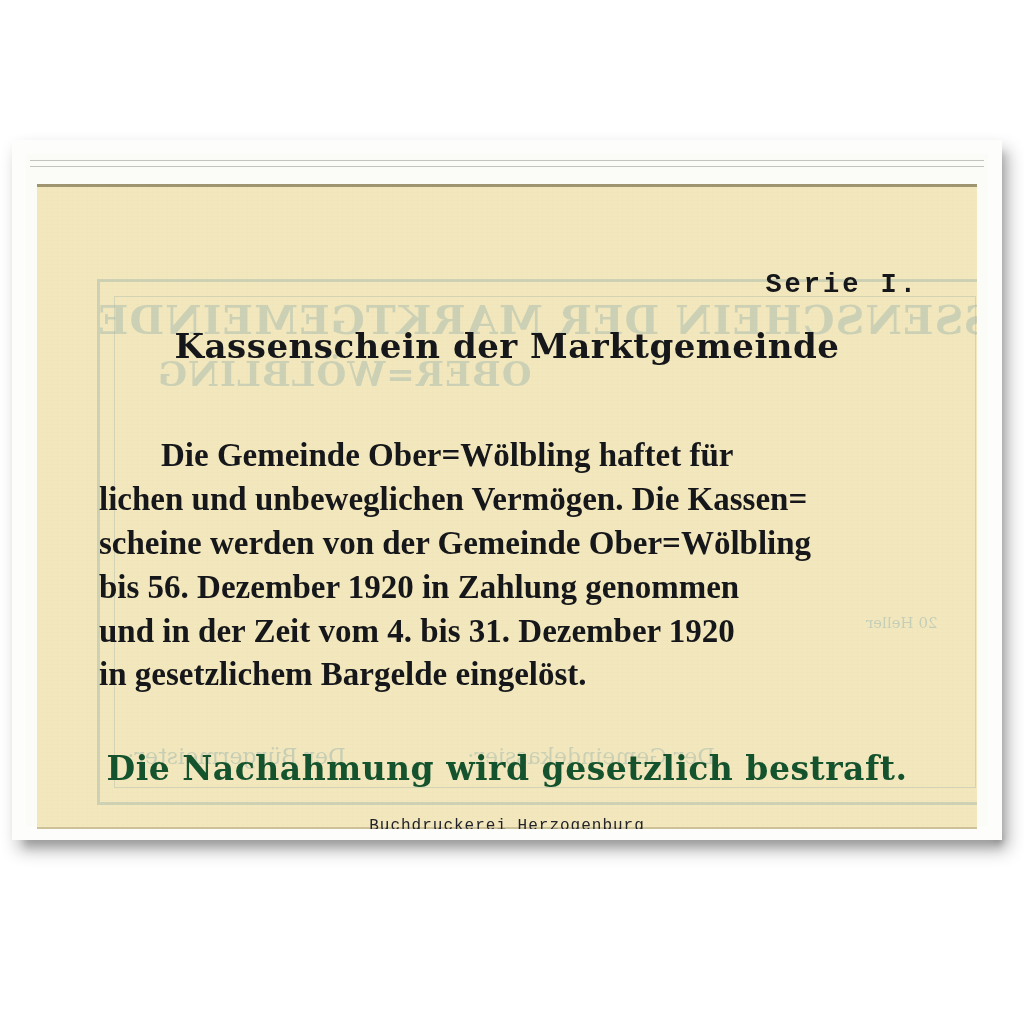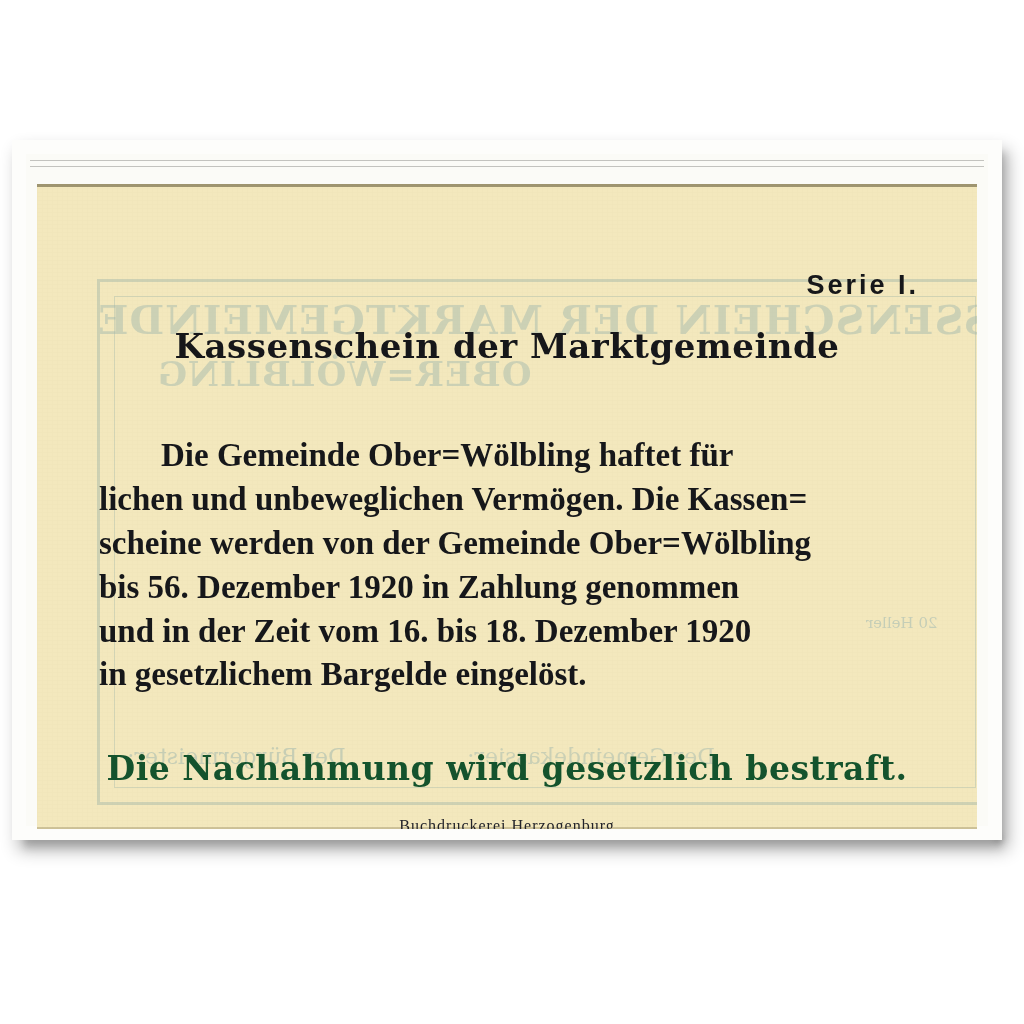--- a/index.html
+++ b/index.html
@@ -157,21 +157,21 @@
     opacity: 0.6;
     transform: scaleX(-1);
     font-family: "DejaVu Serif", serif;
     white-space: nowrap;
   }
 
   
   .print {
     position: absolute;
     color: #16171a;
-    font-family: Liberation Sans, sans-serif;
+    font-family: Liberation Mono, monospace;
     white-space: nowrap;
   }
   .serie {
     right: 58px;
     top: 86px;
     font-size: 27px;
     font-weight: bold;
     letter-spacing: 3px;
   }
   .title-block {
@@ -223,21 +223,21 @@
   }
 
   .printer {
     position: absolute;
     left: 0; right: 0;
     top: 633px;
     text-align: center;
     font-size: 16px;
     letter-spacing: 1px;
     color: #22232a;
-    font-family: Liberation Serif, serif;
+    font-family: Liberation Mono, monospace;
   }
 
   
   .drop-shadow {
     position: absolute;
     left: 24px;
     top: 836px;
     width: 978px;
     height: 16px;
     background: linear-gradient(to bottom, rgba(0,0,0,0.22), rgba(0,0,0,0));
@@ -285,21 +285,21 @@
 
       <div class="title-block">
         <div class="title-line">Kassenschein der Marktgemeinde</div>
       </div>
 
       <div class="body-block">
         <p class="body-line indent">Die Gemeinde Ober=Wölbling haftet für</p>
         <p class="body-line">lichen und unbeweglichen Vermögen. Die Kassen=</p>
         <p class="body-line">scheine werden von der Gemeinde Ober=Wölbling</p>
         <p class="body-line">bis 56. Dezember 1920 in Zahlung genommen</p>
-        <p class="body-line">und in der Zeit vom 16. bis 18. Dezember 1920</p>
+        <p class="body-line">und in der Zeit vom 4. bis 31. Dezember 1920</p>
         <p class="body-line">in gesetzlichem Bargelde eingelöst.</p>
       </div>
 
       <div class="penalty">Die Nachahmung wird gesetzlich bestraft.</div>
       <div class="printer">Buchdruckerei Herzogenburg</div>
     </div>
   </div>
 
 </div>
 

